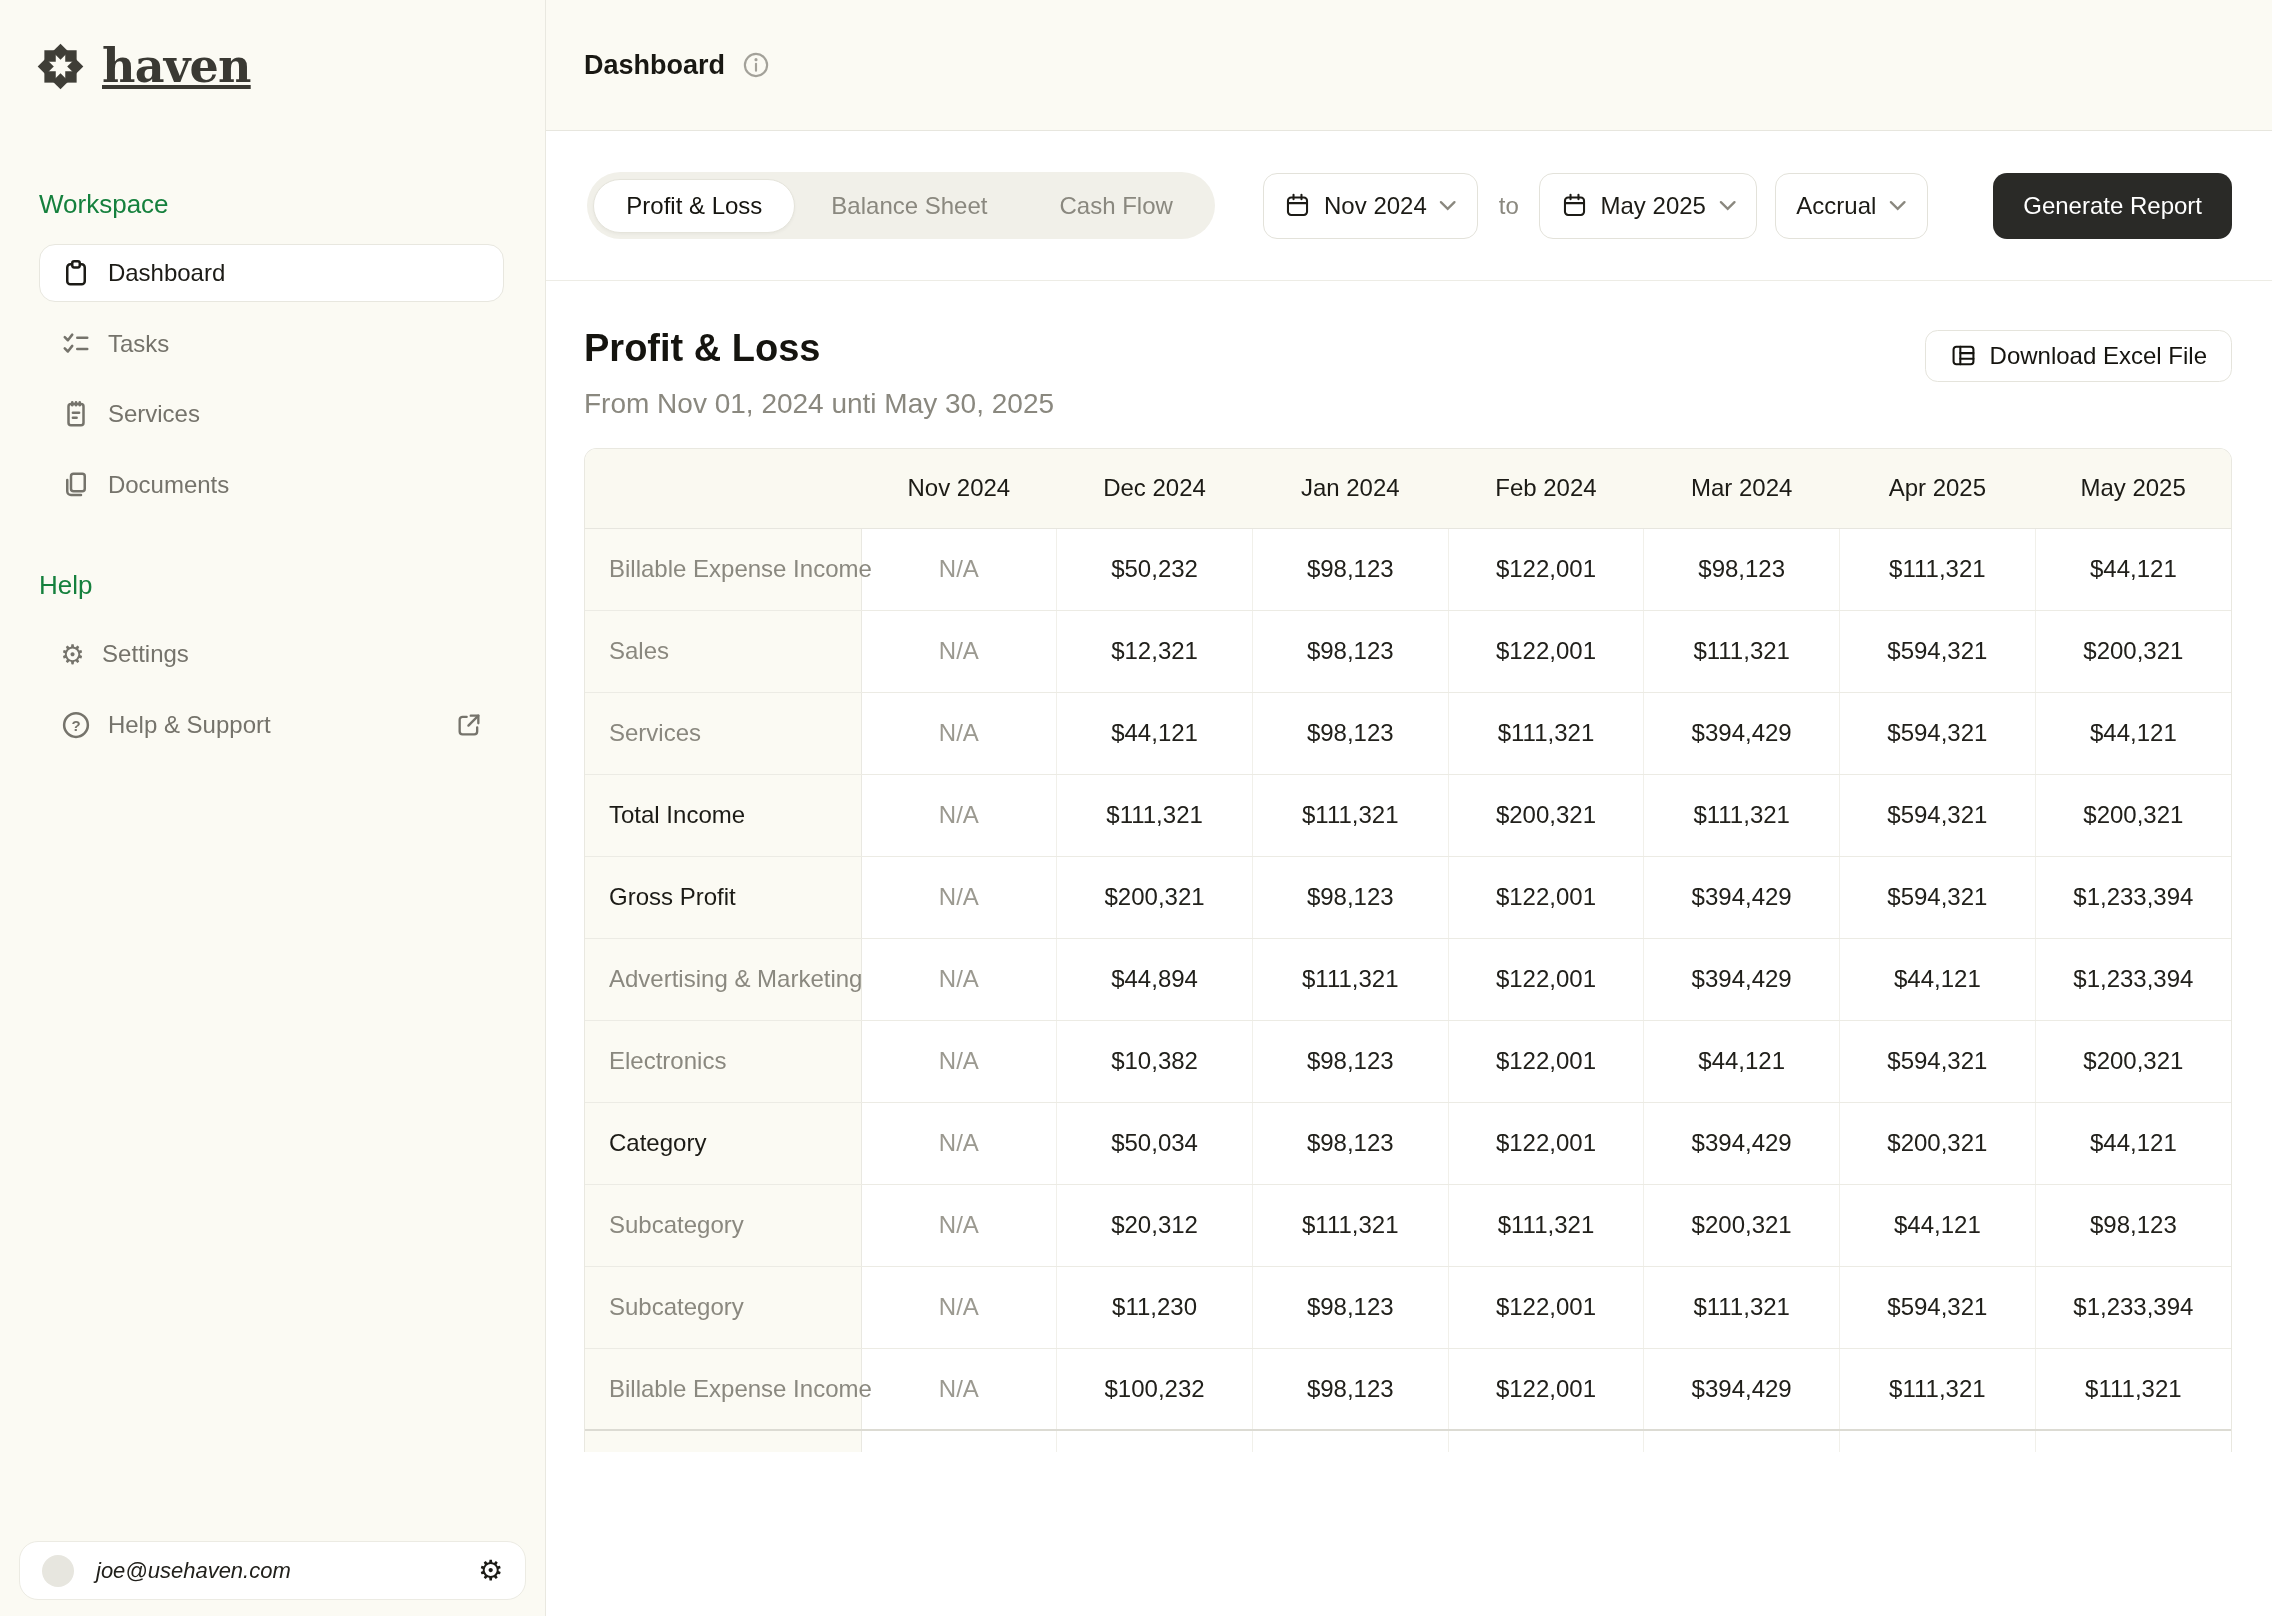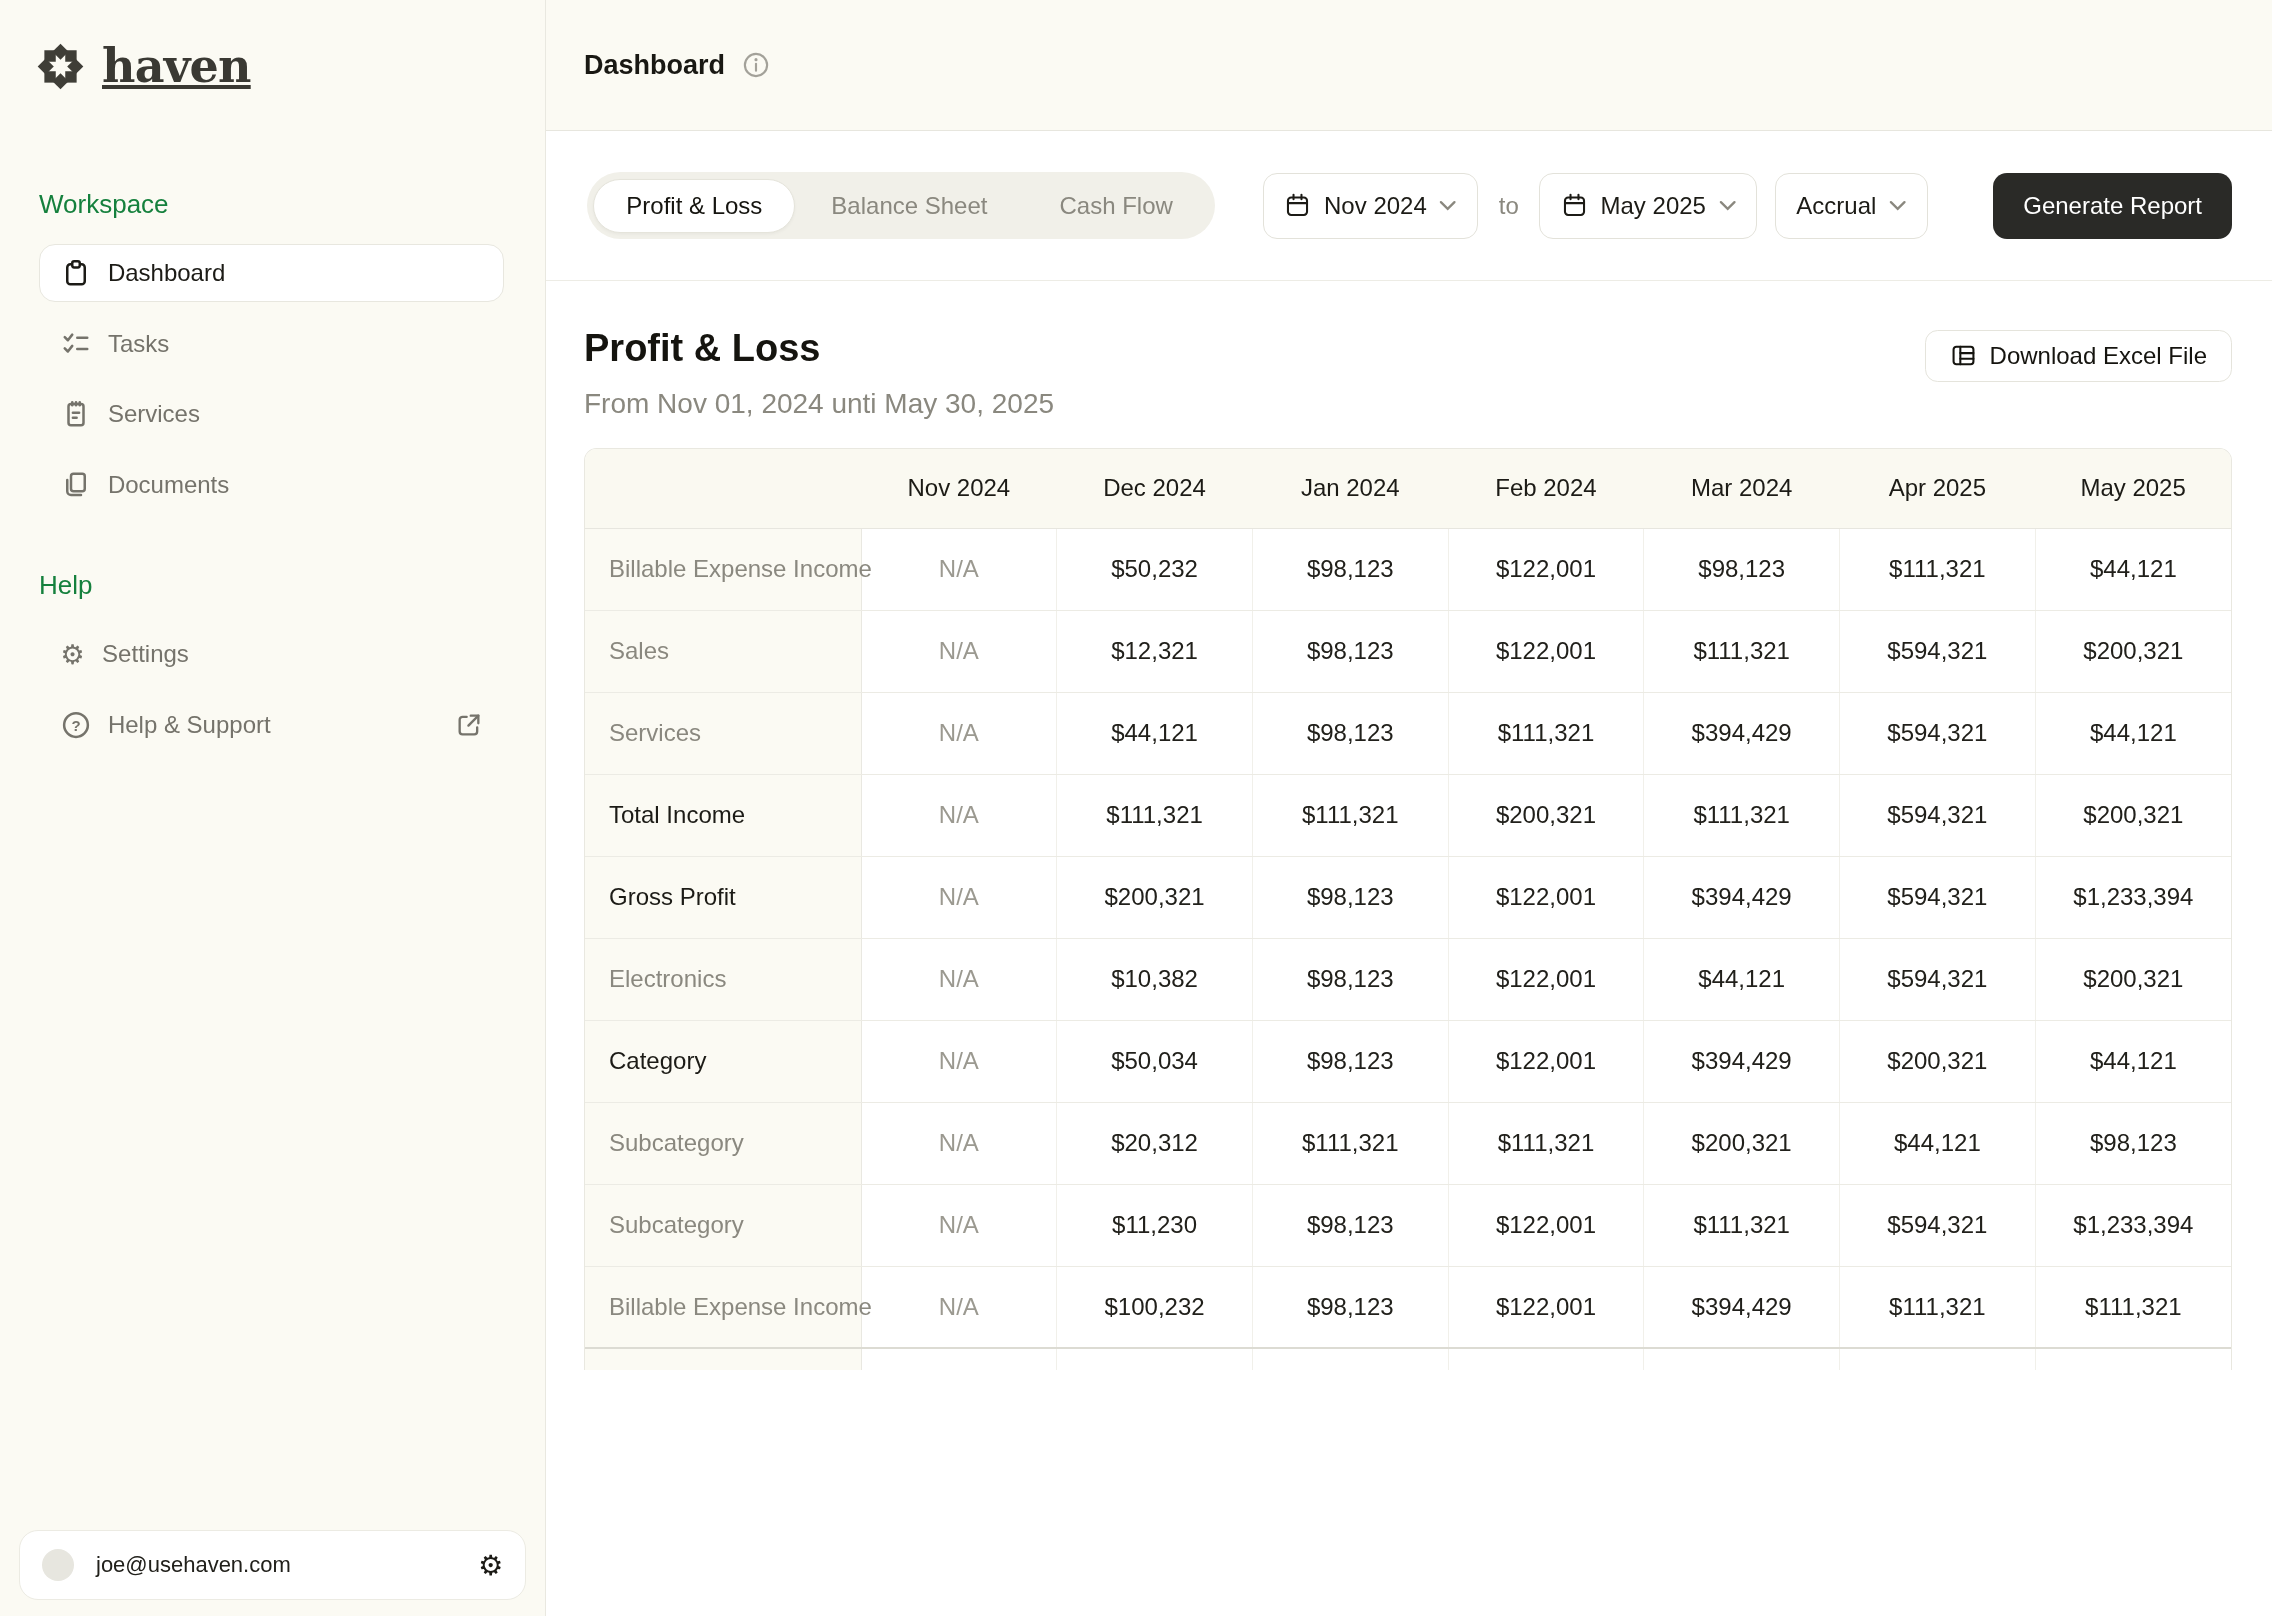--- a/index.html
+++ b/index.html
@@ -33,23 +33,23 @@
     padding:0 20.5px; border-radius:16px; font-size:24px; color:#75736B;
     cursor:pointer; border:1.6px solid transparent;
   }
   .nav-item.active {
     background:#FFFFFF; border:1.6px solid #E8E7DF; color:#1C1B16; font-weight:500;
   }
   .nav-item svg { flex:0 0 auto; }
   .nav-item .grow { flex:1; }
   .gear-glyph { font-family:"DejaVu Sans",sans-serif; font-size:27px; line-height:1; }
   .user-card {
-    margin:auto 19px 16px 19px; height:70px; background:#FFFFFF;
+    margin:auto 19px 16px 19px; height:59px; background:#FFFFFF;
     border:1.6px solid #ECEBE3; border-radius:19px;
-    display:flex; align-items:center; gap:22px; padding:0 22px;
+    display:flex; align-items:center; gap:22px; padding:0 22px;font-style:italic;
   }
   .avatar { width:32px; height:32px; border-radius:50%; background:#E7E6DF; }
   .user-email { font-size:22px; color:#21201B; flex:1; }
   .user-gear { font-family:"DejaVu Sans",sans-serif; font-size:28px; color:#1C1B16; cursor:pointer; }
 
   
   .main { flex:1; display:flex; flex-direction:column; height:100%; }
   .page-header {
     height:131px; min-height:131px; background:#FBFAF3;
     border-bottom:1.6px solid #E7E6DE;
@@ -371,20 +371,32 @@
     <td class="val na">N/A</td>
     <td class="val">$200,321</td>
     <td class="val">$98,123</td>
     <td class="val">$122,001</td>
     <td class="val">$394,429</td>
     <td class="val">$594,321</td>
     <td class="val">$1,233,394</td>
   </tr>
             <tr class="muted">
     <td class="label-cell">
+      <span class="row-label">Advertising &amp; Marketing</span>
+    </td>
+    <td class="val na">N/A</td>
+    <td class="val">$44,894</td>
+    <td class="val">$111,321</td>
+    <td class="val">$122,001</td>
+    <td class="val">$394,429</td>
+    <td class="val">$44,121</td>
+    <td class="val">$1,233,394</td>
+  </tr>
+            <tr class="muted">
+    <td class="label-cell">
       <span class="row-label">Electronics</span>
     </td>
     <td class="val na">N/A</td>
     <td class="val">$10,382</td>
     <td class="val">$98,123</td>
     <td class="val">$122,001</td>
     <td class="val">$44,121</td>
     <td class="val">$594,321</td>
     <td class="val">$200,321</td>
   </tr>

